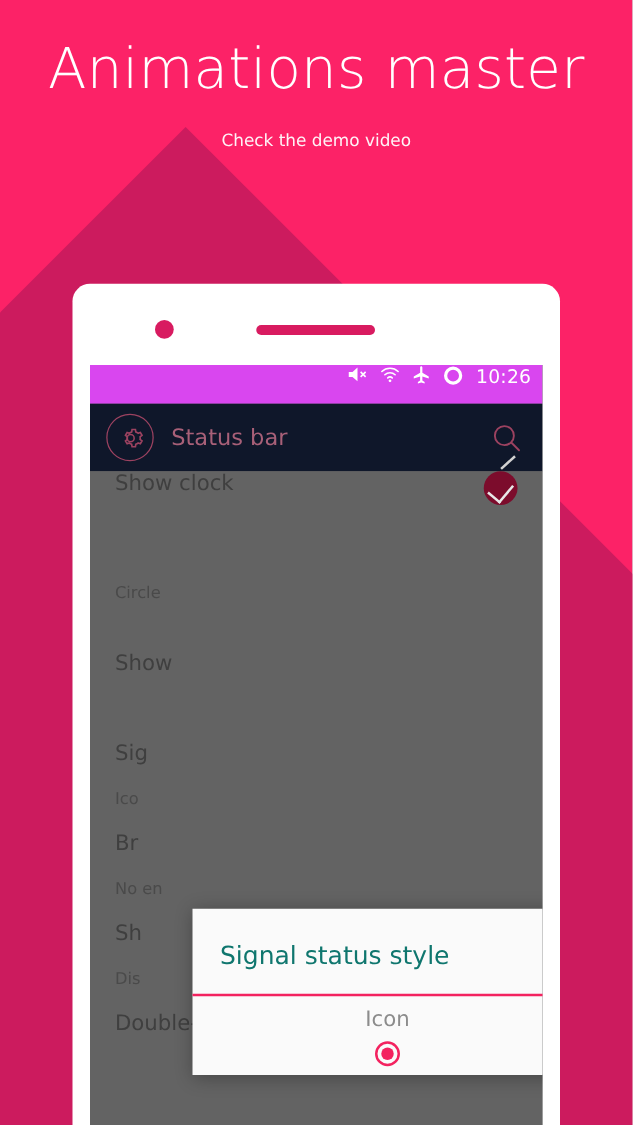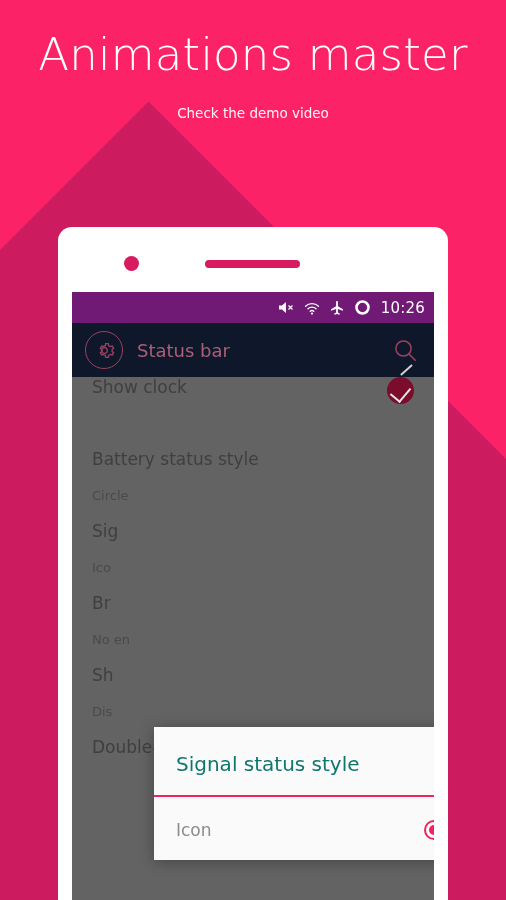--- a/index.html
+++ b/index.html
@@ -72,22 +72,22 @@
   
   #screen {
     position:absolute; left:14px; top:65px;
     width:362px; height:635px;
     overflow:hidden;
     background:#636363;
   }
 
   
   #statusbar {
-    height:31px; background:#701a75;
-    display:flex; align-items:center; justify-content:flex-end;
+    height:31px; background:#d946ef;
+    display:flex; align-items:flex-start; justify-content:flex-end;
     padding-right:9px; gap:9px;
     color:#ffffff;
   }
   .sb-ic { display:flex; align-items:center; }
   #sb-time { font-size:15px; color:#ffffff; letter-spacing:.2px; margin-left:1px; }
 
   
   #toolbar {
     height:54px; background:#0f172a;
     display:flex; align-items:center;
@@ -148,20 +148,21 @@
     box-shadow:0 2px 14px rgba(0,0,0,.30);
     z-index:5;
   }
   #dialog-head { padding:25px 22px 19px 22px; }
   #dialog-title { color:#0f766e; font-size:20px; font-weight:400; }
   #dialog-rule { height:2px; background:#F3225F; }
   #dialog-options { padding:9px 0 7px 0; }
   .opt {
     height:47px; display:flex; align-items:center;
     padding:0 22px 0 22px;
+    flex-direction:column;
   }
   .opt-label { flex:1 1 auto; color:#9A9A9A; font-size:17px; font-weight:400; }
   .opt-label.on { color:#8C8C8C; }
   .radio-on {
     width:20px; height:20px; border-radius:50%;
     border:2px solid #F3225F;
     display:flex; align-items:center; justify-content:center;
     flex:0 0 auto;
   }
   .radio-on i { width:10px; height:10px; border-radius:50%; background:#F3225F; display:block; }
@@ -239,25 +240,29 @@
         <div class="row-texts">
           <div class="row-title">Show clock</div>
         </div>
         <div class="row-ctl">
           <div class="check-circle"></div>
         </div>
       </div>
 
       <div class="row">
         <div class="row-texts">
-          <div class="row-title">Battery status style</div>
           <div class="row-sub">Circle</div>
         </div>
       </div>
 
+      <div class="row">
+        <div class="row-texts">
+          <div class="row-title">Show</div>
+        </div>
+      </div>
 
       <div class="row">
         <div class="row-texts">
           <div class="row-title">Sig</div>
           <div class="row-sub">Ico</div>
         </div>
       </div>
 
       <div class="row">
         <div class="row-texts">

